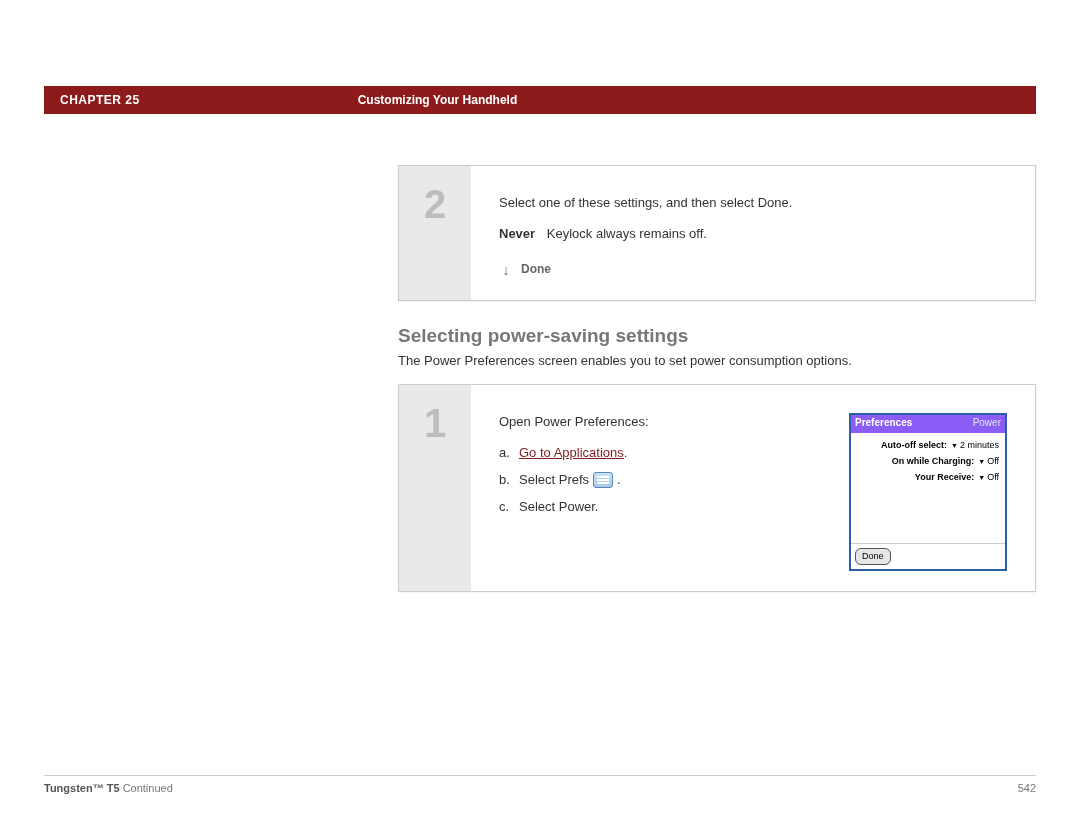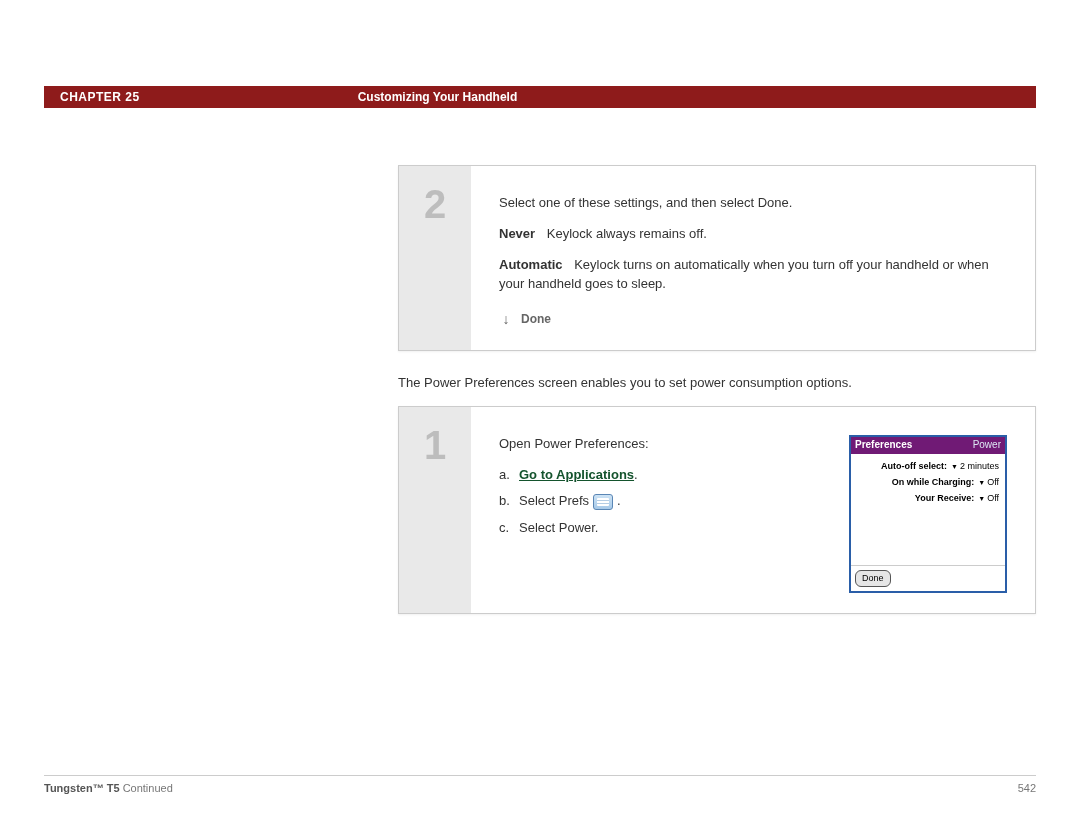--- a/index.html
+++ b/index.html
@@ -9,21 +9,21 @@
     width: 1080px;
     height: 834px;
     position: relative;
     color: #333;
   }
   .header-bar {
     position: absolute;
     top: 86px;
     left: 44px;
     right: 44px;
-    height: 22px;
+    height: 28px;
     background: #8e1b1b;
     display: flex;
     align-items: center;
     color: #fff;
     font-size: 12px;
     font-weight: bold;
   }
   .chapter-label { margin-left: 16px; letter-spacing: 0.5px; }
   .chapter-title { margin-left: 218px; }
   .content {
@@ -95,21 +95,21 @@
     margin-bottom: 6px;
   }
   .section-sub {
     font-size: 13px;
     color: #333;
     margin-bottom: 16px;
   }
   .sub-list { list-style: none; margin-top: 10px; }
   .sub-list li { margin-bottom: 8px; display: flex; align-items: center; }
   .sub-list .lbl { width: 20px; }
-  .link-style { font-weight: bold; text-decoration: underline; color: #14532d; }
+  .link-style { font-weight: normal; text-decoration: underline; color: #7f1d1d; }
   .prefs-icon {
     display: inline-flex;
     width: 20px; height: 16px;
     background: linear-gradient(#cde3f5,#a7c9e8);
     border: 1px solid #5a86b5;
     border-radius: 3px;
     margin: 0 4px;
     position: relative;
   }
   .prefs-icon::after {
@@ -125,21 +125,21 @@
     height: 158px;
     border: 2px solid #2a5ea8;
     background: #fff;
     font-family: Arial, sans-serif;
     font-size: 9px;
     color: #000;
     display: flex;
     flex-direction: column;
   }
   .palm-titlebar {
-    background: #701a75;
+    background: #8b5cf6;
     color: #fff;
     display: flex;
     justify-content: space-between;
     padding: 1px 4px 2px 4px;
     font-weight: bold;
     font-size: 10px;
   }
   .palm-titlebar .r { color: #dce6f3; font-weight: normal; }
   .palm-body {
     flex: 1;
@@ -184,32 +184,29 @@
     <div class="step-num-col">
       <div class="step-num">2</div>
     </div>
     <div class="step-body">
       <div class="step-text">
         <p>Select one of these settings, and then select Done.</p>
         <p>
           <span class="opt-label">Never</span>
           <span>Keylock always remains off.</span>
         </p>
-        <p>
-          <span class="opt-label">Automatic</span>
-          <span>Keylock turns on automatically when you turn off your handheld or when your handheld goes to sleep.</span>
-        </p>
         <div class="done-row">
           <span class="down-arrow"></span>
           <span>Done</span>
         </div>
       </div>
     </div>
   </div>
 
+  <div class="section-heading">Selecting power-saving settings</div>
   <div class="section-sub">The Power Preferences screen enables you to set power consumption options.</div>
 
   <div class="step-box">
     <div class="step-num-col">
       <div class="step-num">1</div>
     </div>
     <div class="step-body">
       <div class="step-text">
         <p>Open Power Preferences:</p>
         <ul class="sub-list">

